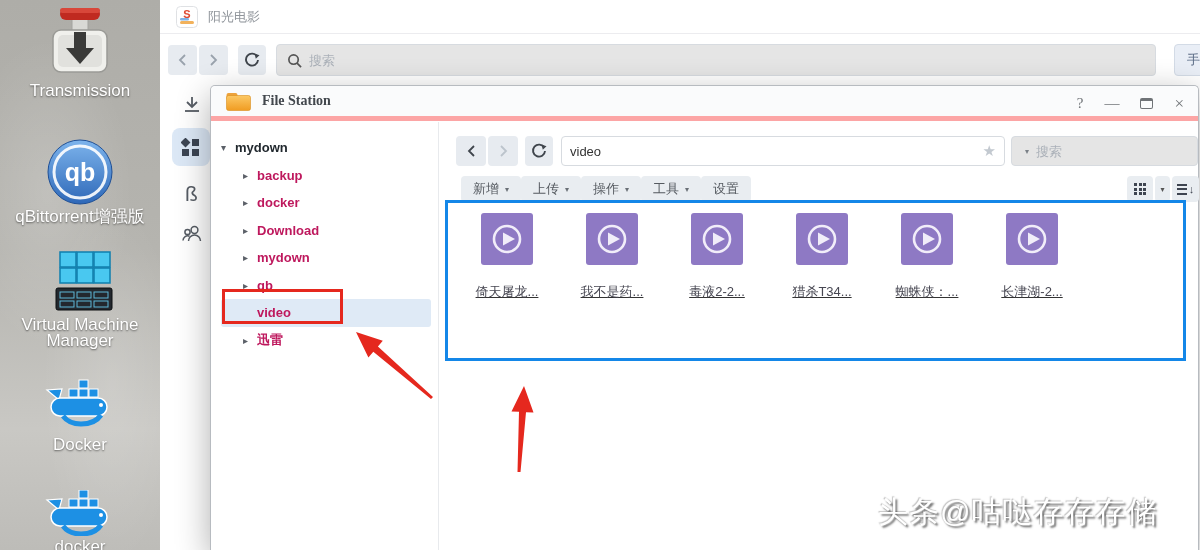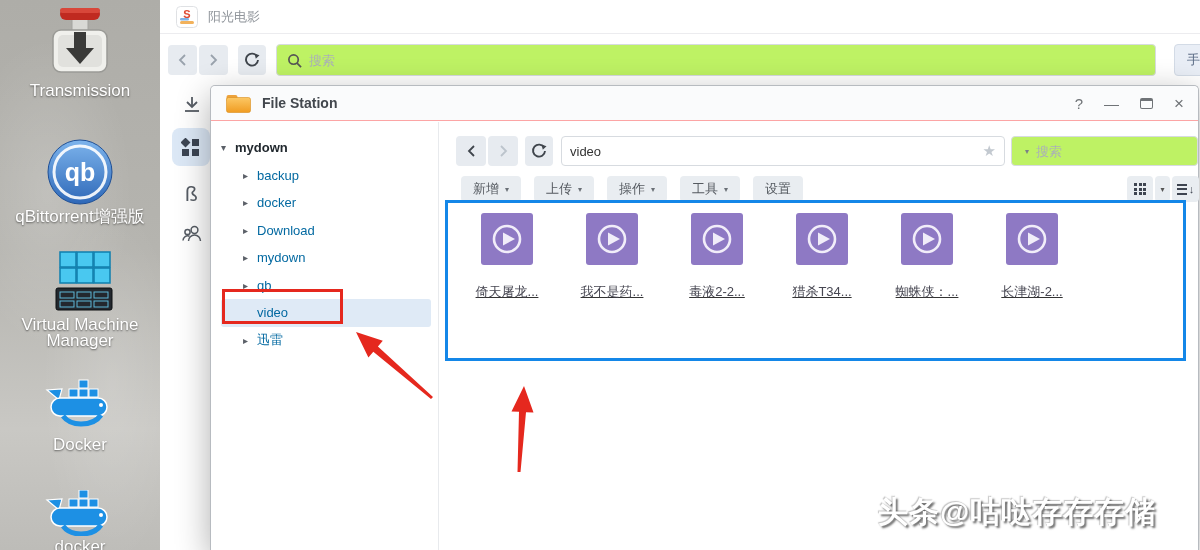--- a/index.html
+++ b/index.html
@@ -22,64 +22,64 @@
 
   
   .pc-window { position:absolute; left:160px; top:0; width:1040px; height:550px; background:#fff; }
   .pc-topbar { position:absolute; left:0; top:0; width:1040px; height:34px; border-bottom:1px solid #ececef; }
   .pc-app-icon { position:absolute; left:16px; top:6px; }
   .pc-title { position:absolute; left:48px; top:0; line-height:34px; color:#90959b; font-size:13px; }
   .navbtn { background:#e7ebf0; border:none; height:30px; border-radius:4px; display:flex; align-items:center; justify-content:center; cursor:pointer; }
   .pc-navgroup { position:absolute; left:8px; top:45px; display:flex; gap:2px; }
   .pc-navgroup .navbtn { width:29px; }
   .pc-refresh { position:absolute; left:78px; top:45px; width:28px; }
-  .searchbox { position:absolute; display:flex; align-items:center; gap:7px; background:#bef264;
+  .searchbox { position:absolute; display:flex; align-items:center; gap:7px; background:#e5e5e5;
     border:1px solid #d7dbe0; border-radius:4px; padding:0 10px; }
   .pc-search { left:116px; top:44px; width:880px; height:32px; }
   .searchbox input { border:none; outline:none; background:transparent; flex:1; font:inherit; color:#333; }
   .searchbox input::placeholder { color:#aab0b8; }
   .pc-manual { position:absolute; left:1014px; top:44px; width:70px; height:32px; background:#e9eef6;
     border:1px solid #d3dbe6; border-radius:4px; color:#5a6b85; font-size:13px; text-align:left; padding-left:12px; cursor:pointer; }
   .pc-side-icon { position:absolute; color:#565c64; }
   .pc-side-selected { position:absolute; left:12px; top:128px; width:38px; height:38px; background:#dce8f6; border-radius:8px; }
   .beta-glyph { font-size:21px; color:#565c64; }
 
   
   .fs-window { position:absolute; left:210px; top:85px; width:989px; height:465px; background:#fff;
     border:1px solid #b7bbc0; border-bottom:none; border-radius:5px 5px 0 0; box-shadow:0 10px 34px rgba(0,0,0,.32); }
   .fs-titlebar { position:absolute; left:0; top:0; width:100%; height:35px; background:#fafbfc;
-    border-radius:5px 5px 0 0; border-bottom:1px solid #fca5a5; display:flex; align-items:center; }
+    border-radius:5px 5px 0 0; border-bottom:5px solid #fca5a5; display:flex; align-items:center;font-family:Liberation Serif, serif; }
   .fs-titlebar svg { margin-left:15px; }
   .fs-title { margin-left:11px; font-weight:bold; font-size:14px; color:#42474d; }
   .fs-controls { position:absolute; right:14px; top:0; height:35px; display:flex; align-items:center; gap:21px; }
   .fs-ctl { color:#6f7377; font-size:15px; line-height:1; cursor:pointer; background:none; border:none; font-family:inherit; }
   .fs-maxicon { width:13px; height:11px; border:1.6px solid #6f7377; border-top-width:3.5px; border-radius:2px; cursor:pointer; }
   .fs-tree { position:absolute; left:0; top:36px; width:227px; bottom:0; background:#fff; }
   .fs-content-divider { position:absolute; left:227px; top:36px; bottom:0; width:1px; background:#e8eaed; }
   .tree-list { position:absolute; left:10px; top:12px; width:210px; }
   .tree-row { height:27.5px; display:flex; align-items:center; cursor:pointer; border-radius:3px; }
   .tree-row .expander { width:14px; font-size:10px; color:#5b6068; text-align:left; }
   .tree-root .tlabel { font-weight:bold; color:#21282e; }
   .tree-child { padding-left:22px; }
-  .tlabel { color:#0369a1; }
+  .tlabel { color:#be185d;font-weight:bold; }
   .tree-selected { background:#dfeaf6; }
 
   
   .fs-navgroup { position:absolute; left:245px; top:50px; display:flex; gap:2px; }
   .fs-navgroup .navbtn { width:30px; }
   .fs-refresh { position:absolute; left:314px; top:50px; width:28px; }
   .fs-pathbar { position:absolute; left:350px; top:50px; width:444px; height:30px; background:#fff;
     border:1px solid #d7dbe0; border-radius:4px; display:flex; align-items:center; padding:0 8px; }
   .fs-pathbar input { border:none; outline:none; flex:1; font:inherit; color:#333; background:transparent; }
   .path-star { color:#c3c9d0; font-size:15px; cursor:pointer; }
   .fs-search { left:800px; top:50px; width:187px; height:30px; }
   .search-caret { font-size:8px; color:#7a8087; margin-left:-4px; }
 
   
-  .fs-toolbar { position:absolute; left:250px; top:90px; display:flex; gap:13px; }
+  .fs-toolbar { position:absolute; left:250px; top:90px; display:flex; }
   .tbtn { background:#e9edf1; border:none; border-radius:4px; height:26px; padding:0 12px;
     color:#555a60; font-size:13px; display:flex; align-items:center; gap:6px; cursor:pointer; font-family:inherit; }
   .tbtn .caret { font-size:8px; color:#6b7077; }
   .view-grid-btn { position:absolute; left:916px; top:90px; width:26px; height:26px; }
   .grid-glyph { display:grid; grid-template-columns:repeat(3,3px); grid-template-rows:repeat(3,3px); gap:1.5px; }
   .grid-glyph i { background:#3e4450; }
   .view-caret-btn { position:absolute; left:944px; top:90px; width:15px; height:26px; font-size:8px; color:#555; }
   .sort-btn { position:absolute; left:961px; top:90px; width:27px; height:26px; gap:2px; }
   .sort-lines { display:flex; flex-direction:column; gap:2.5px; }
   .sort-lines i { display:block; width:10px; height:2px; background:#3e4450; }
@@ -88,21 +88,21 @@
   
   .file-item { position:absolute; top:127px; width:100px; text-align:center; cursor:pointer;text-decoration:underline; }
   .vicon { width:52px; height:52px; margin:0 auto; background:#8e79c4; border-radius:3px;
     display:flex; align-items:center; justify-content:center; }
   .file-item .flabel { display:block; margin-top:18px; color:#474752; font-size:13px; white-space:nowrap; }
 
   
   .anno-blue { position:absolute; left:445px; top:200px; width:741px; height:161px; border:3px solid #1487e8; }
   .anno-red-box { position:absolute; left:222px; top:289px; width:121px; height:35px; border:3px solid #e5281e; }
   .anno-arrows { position:absolute; left:0; top:0; width:1200px; height:550px; pointer-events:none; }
-  .watermark { position:absolute; left:878px; top:492px; font-size:30px; font-weight:bold; color:#fff;
+  .watermark { position:absolute; left:878px; top:492px; font-size:30px; font-weight:normal; color:#fff;
     letter-spacing:1px; text-shadow:2px 2px 2px rgba(40,40,40,.65), -1px -1px 1px rgba(90,90,90,.35); white-space:nowrap;text-align:right; }
 </style>
 </head>
 <body>
 
 <div id="screen">
 
   <div class="desktop">
 
     <div class="dicon" style="top:6px;">

